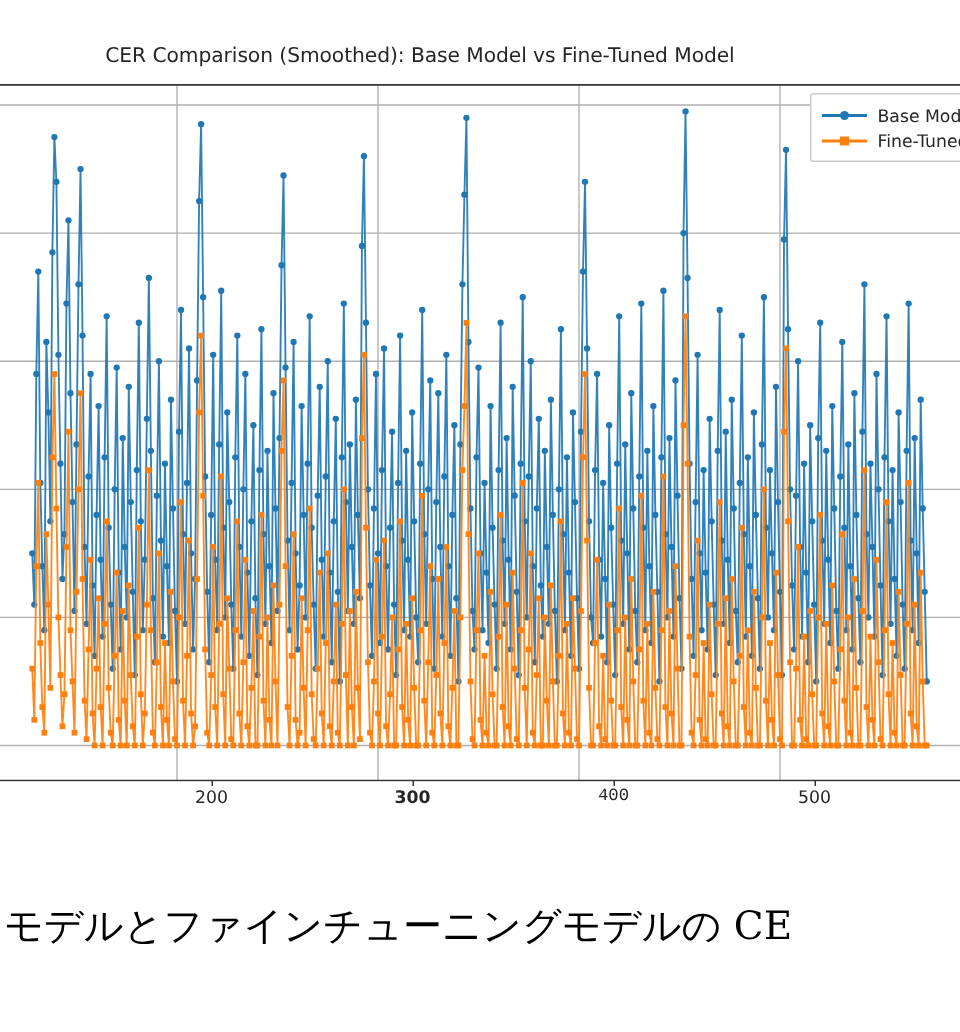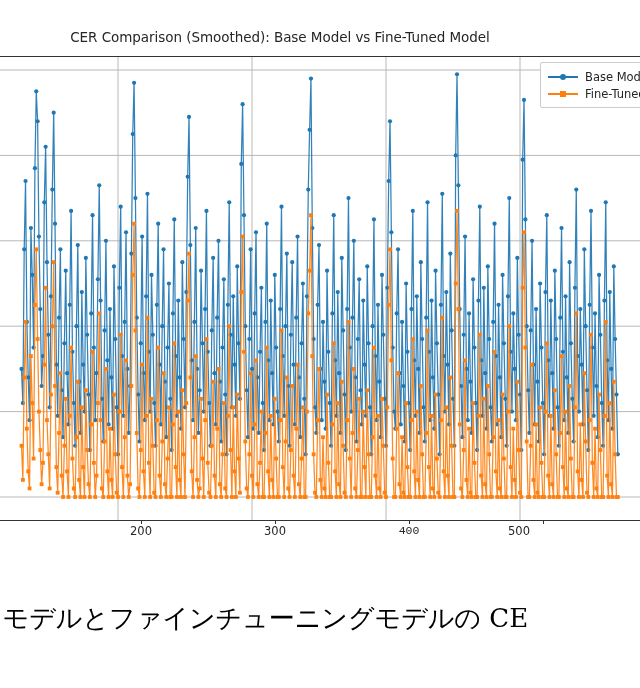--- a/index.html
+++ b/index.html
@@ -1065,25 +1065,25 @@
       <g id="spines">
           <line x1="0" x2="640" y1="0.5" y2="0.5" stroke="#333333" stroke-width="1.2"></line>
           <line x1="0" x2="640" y1="464.5" y2="464.5" stroke="#333333" stroke-width="1.2"></line>
         </g>
     </svg>
   </div>
 
   <div id="xaxis-ticklabels">
       <div class="xtick-label" style="left: 118px;">200</div>
       <div style="position: absolute; left: 117.5px; top: -4px; width: 1px; height: 4px; background: rgb(51, 51, 51);"></div>
-      <div class="xtick-label" style="left: 252px;">300</div>
+      <div class="xtick-label" style="left: 252px; font-weight: bold;">300</div>
       <div style="position: absolute; left: 251.5px; top: -4px; width: 1px; height: 4px; background: rgb(51, 51, 51);"></div>
       <div class="xtick-label" style="left: 386px; font-family: Liberation Mono, monospace;">400</div>
       <div style="position: absolute; left: 385.5px; top: -4px; width: 1px; height: 4px; background: rgb(51, 51, 51);"></div>
-      <div class="xtick-label" style="left: 496px; text-align: center;">500</div>
+      <div class="xtick-label" style="left: 520px; text-align: center;">500</div>
       <div style="position: absolute; left: 519.5px; top: -4px; width: 1px; height: 4px; background: rgb(51, 51, 51);"></div>
     </div>
 
 
   <div id="legend">
     <div class="legend-row">
       <span class="legend-swatch">
         <span class="ln" style="background:#1f77b4"></span>
         <span class="mk round" style="background:#1f77b4"></span>
       </span>

